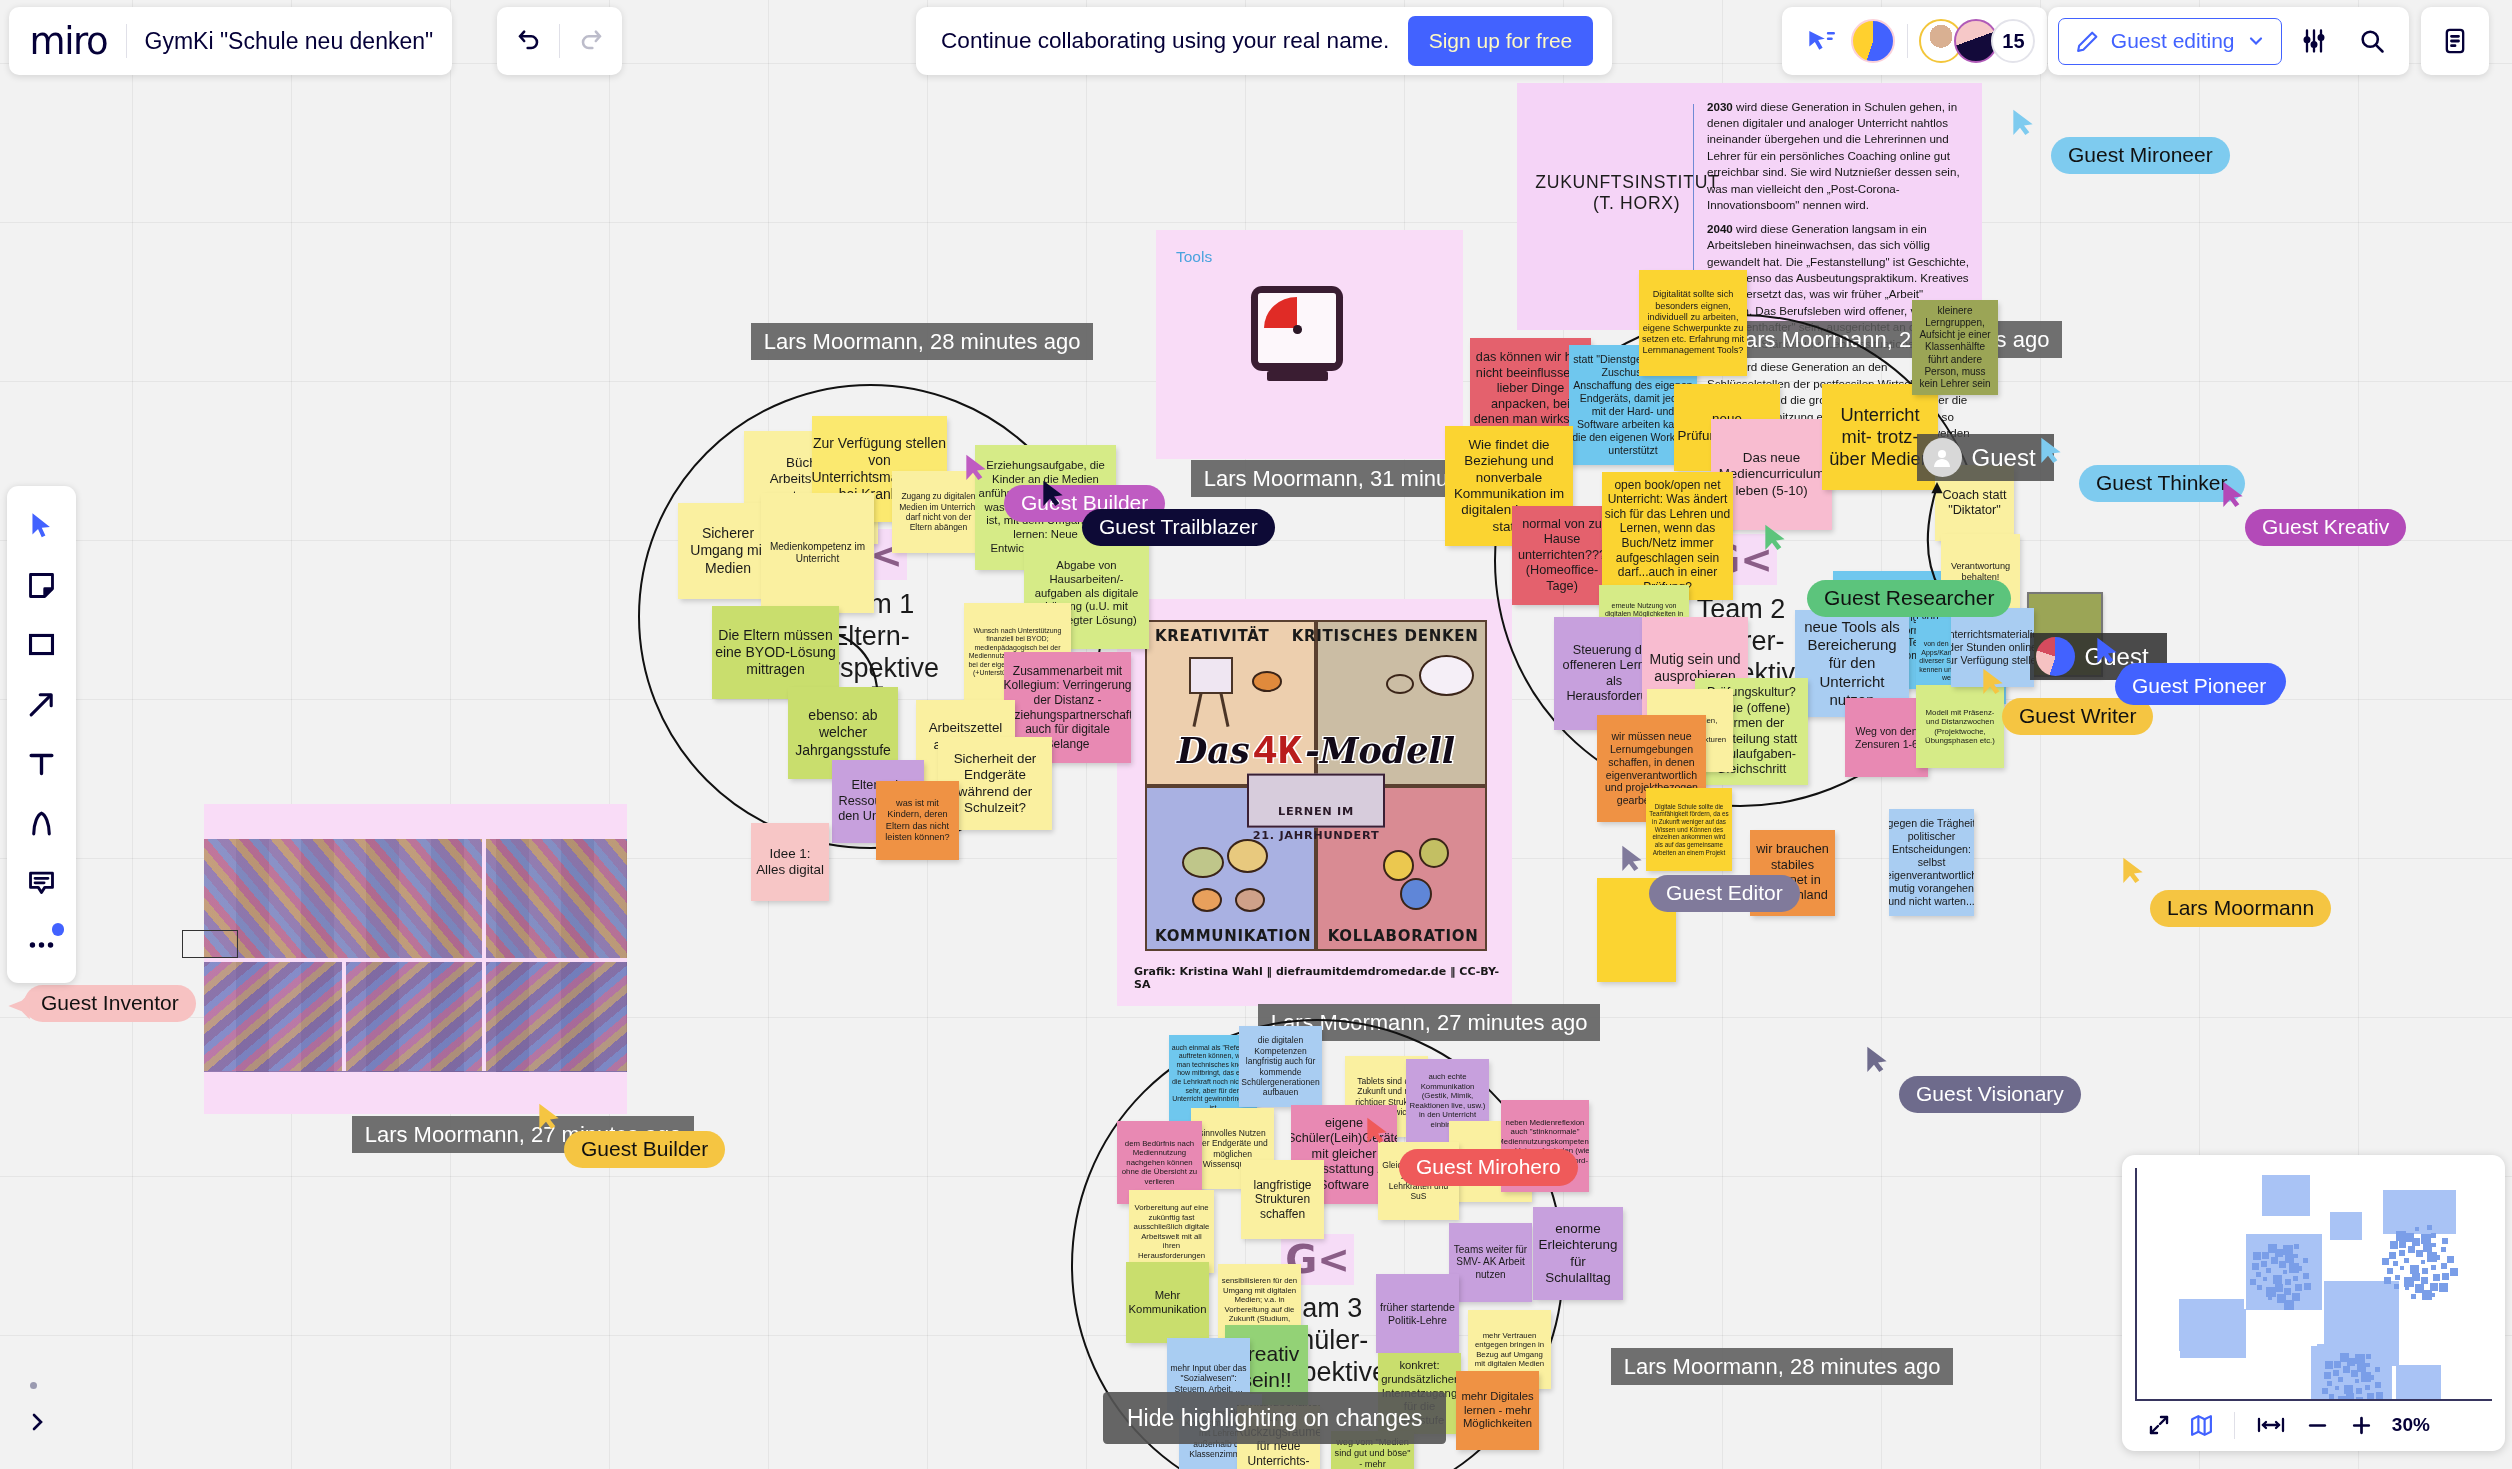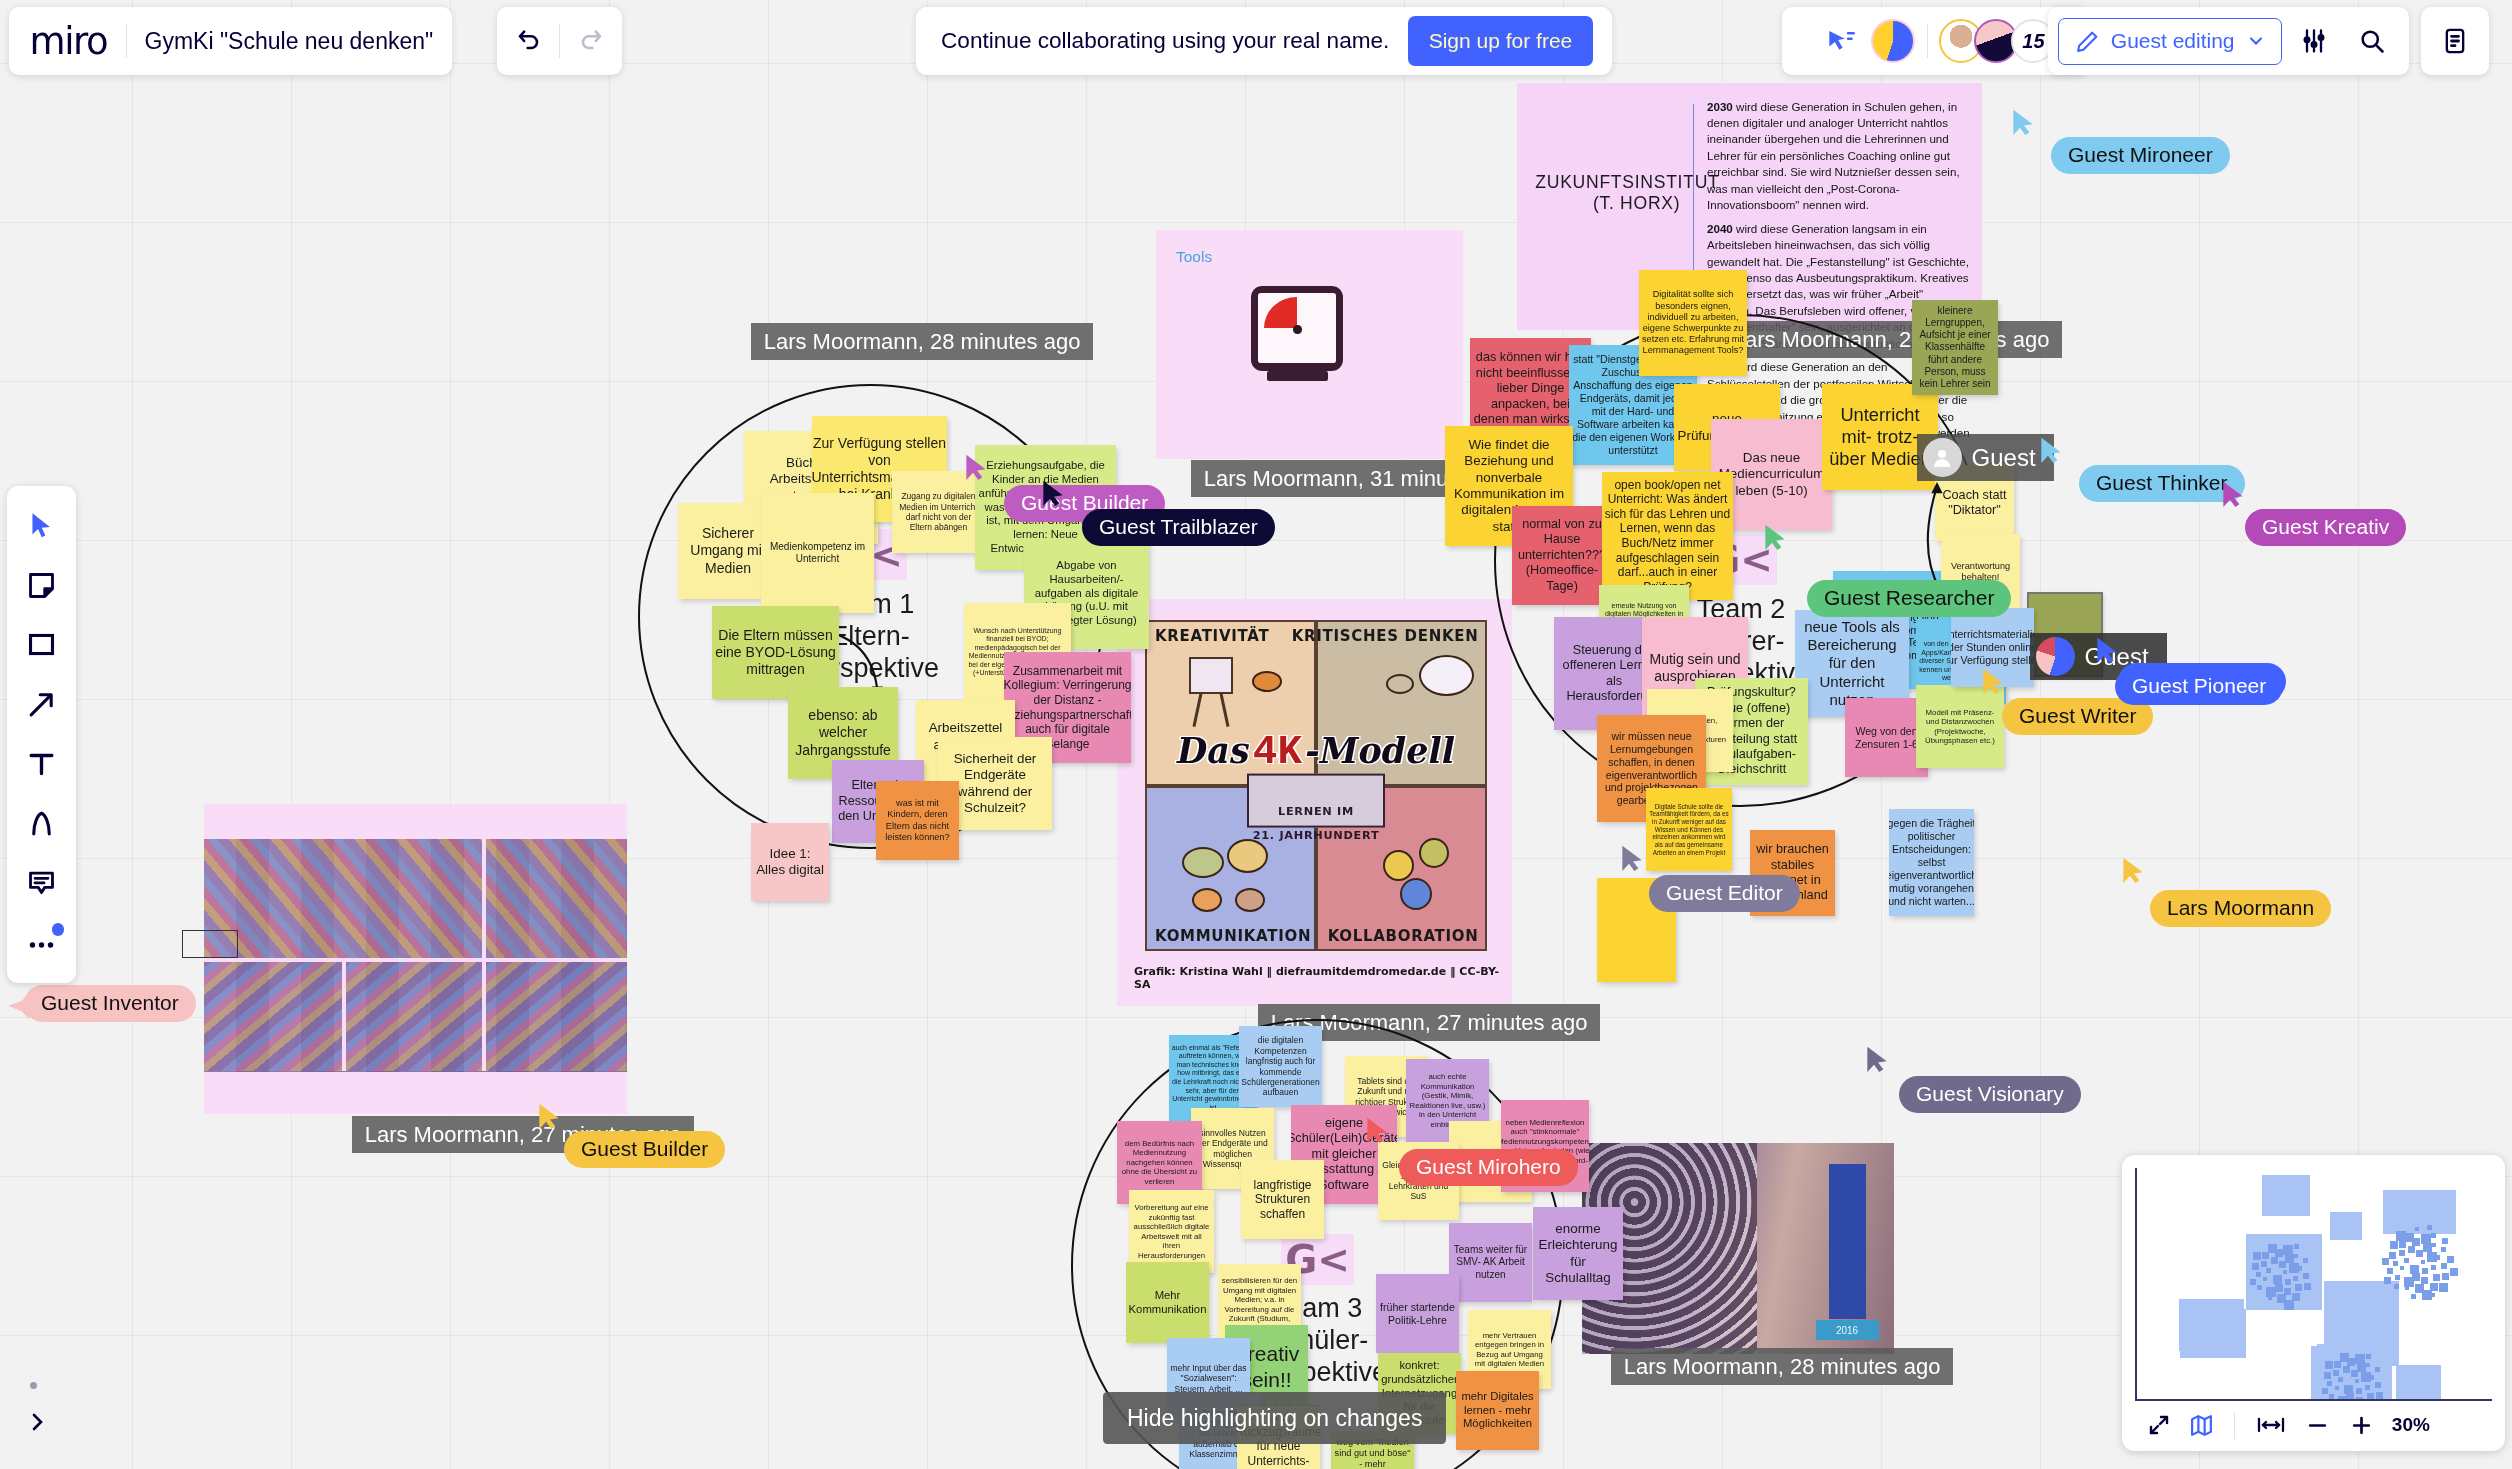--- a/index.html
+++ b/index.html
@@ -32,21 +32,21 @@
   .board-title { font-size: 23px; color: #050038; font-weight: 400; white-space: nowrap; }
   #tb-undo { left: 497px; padding: 0 5.6px; }
   .icon-btn { width: 54px; height: 51px; display:flex; align-items:center; justify-content:center; border-radius:7px; cursor:pointer; }
   #tb-banner { left: 916px; padding: 0 18.3px 0 25px; gap: 18.3px; border-radius: 11.3px; }
   .banner-text { font-size: 22.6px; color: #050038; white-space: nowrap; }
   .signup-btn {
     background: #4262ff; color: #fef9c3; font-size: 21px;
     border: none; border-radius: 7px; padding: 12.7px 21px; cursor: pointer;
     font-family: Liberation Sans, sans-serif; white-space: nowrap;
   }
-  #tb-users { left: 1782px; padding: 0 32px; gap: 3px; font-style: italic; }
+  #tb-users { left: 1782px; padding: 0 12px; gap: 3px; }
   .avatar { width: 44px; height: 44px; border-radius: 50%; display:inline-block; }
   .av-ring { border: 2.8px solid #fbd0d9; background: conic-gradient(#4262ff 0 55%, #ffd02e 55% 100%); }
   .av-ring2 { border: 2.8px solid #f3c63a; background: radial-gradient(circle at 50% 38%, #d9b092 0 36%, #fff 36%); }
   .av-ring3 { border: 2.8px solid #b05ab8; background: linear-gradient(160deg, #f6c8c8 0 45%, #130a3a 45%); }
   .av-count { width: 44px; height: 44px; border-radius: 50%; border: 2.1px solid #e3e3ea; background:#fff;
               display:flex; align-items:center; justify-content:center; font-size: 20px; font-weight:700; color:#050038; }
   #tb-edit { left: 2048px; padding: 0 10px; gap: 4.2px; }
   .guest-edit-box {
     border: 1.4px solid #4262ff; border-radius: 7px; padding: 10px 15.5px;
     display:flex; align-items:center; gap: 11.3px; cursor:pointer;
@@ -205,29 +205,20 @@
     <div style="position:absolute;left:0;top:156px;width:100%;height:111px;
       background:repeating-linear-gradient(-40deg, rgba(250,205,70,.4) 0 7px, rgba(250,120,150,.38) 7px 14px, rgba(110,170,240,.38) 14px 21px, rgba(130,110,165,.55) 21px 30px);"></div>
     <div style="position:absolute;left:0;top:154px;width:100%;height:3.5px;background:#f9dcf7;"></div>
     <div style="position:absolute;left:138px;top:156px;width:3.5px;height:111px;background:#f9dcf7;"></div>
     <div style="position:absolute;left:278px;top:156px;width:3.5px;height:111px;background:#f9dcf7;"></div>
     <div style="position:absolute;left:278px;top:35px;width:3.5px;height:120px;background:#f9dcf7;"></div>
   </div>
   <div style="position:absolute;left:182px;top:930px;width:56px;height:28px;border:1.4px solid #333;background:transparent;"></div>
   <div class="author-chip" style="left:352px; top:1116px;">Lars Moormann, 27 minutes ago</div>
 
-  <div class="photo" style="left:1582px; top:1143px; width:312px; height:211px; background:#4a3a52;">
-    <div style="position:absolute;inset:0;background:linear-gradient(100deg,#6d5878 0%,#8a7090 38%,#c8a9a2 62%,#8c6e7c 100%);"></div>
-    <div style="position:absolute;left:0;top:0;width:56%;height:100%;
-      background:repeating-radial-gradient(circle at 30% 28%, rgba(240,238,250,.5) 0 3.5px, rgba(70,52,80,.75) 4.2px 11.3px);"></div>
-    <div style="position:absolute;right:28px;top:21px;width:37px;height:155px;background:#2f49a8;"></div>
-    <div class="yearbadge" style="right:15.5px;bottom:14px;width:63px;height:20px;">
-        <span>2016</span>
-      </div>
-  </div>
   <div class="author-chip" style="left:1611px; top:1348px;">Lars Moormann, 28 minutes ago</div>
 
   <div style="position:absolute;left:2027px;top:592px;width:76px;height:85px;background:#9ba556;border:2.1px solid #777;box-shadow:1.4px 2.1px 4.2px rgba(0,0,0,.2);"></div>
 
   <div class="circle-outline" style="left:638px; top:384px; width:465px; height:465px;"></div>
   <div class="team-logo" style="left:834px; top:529px; width:73px; height:51px;">
     <span class="gk" style="font-size:39px;line-height:1;">G&lt;</span>
   </div>
   <div class="team-label" style="left:782px; top:589px; width:176px;">
     <div>Team 1</div>

